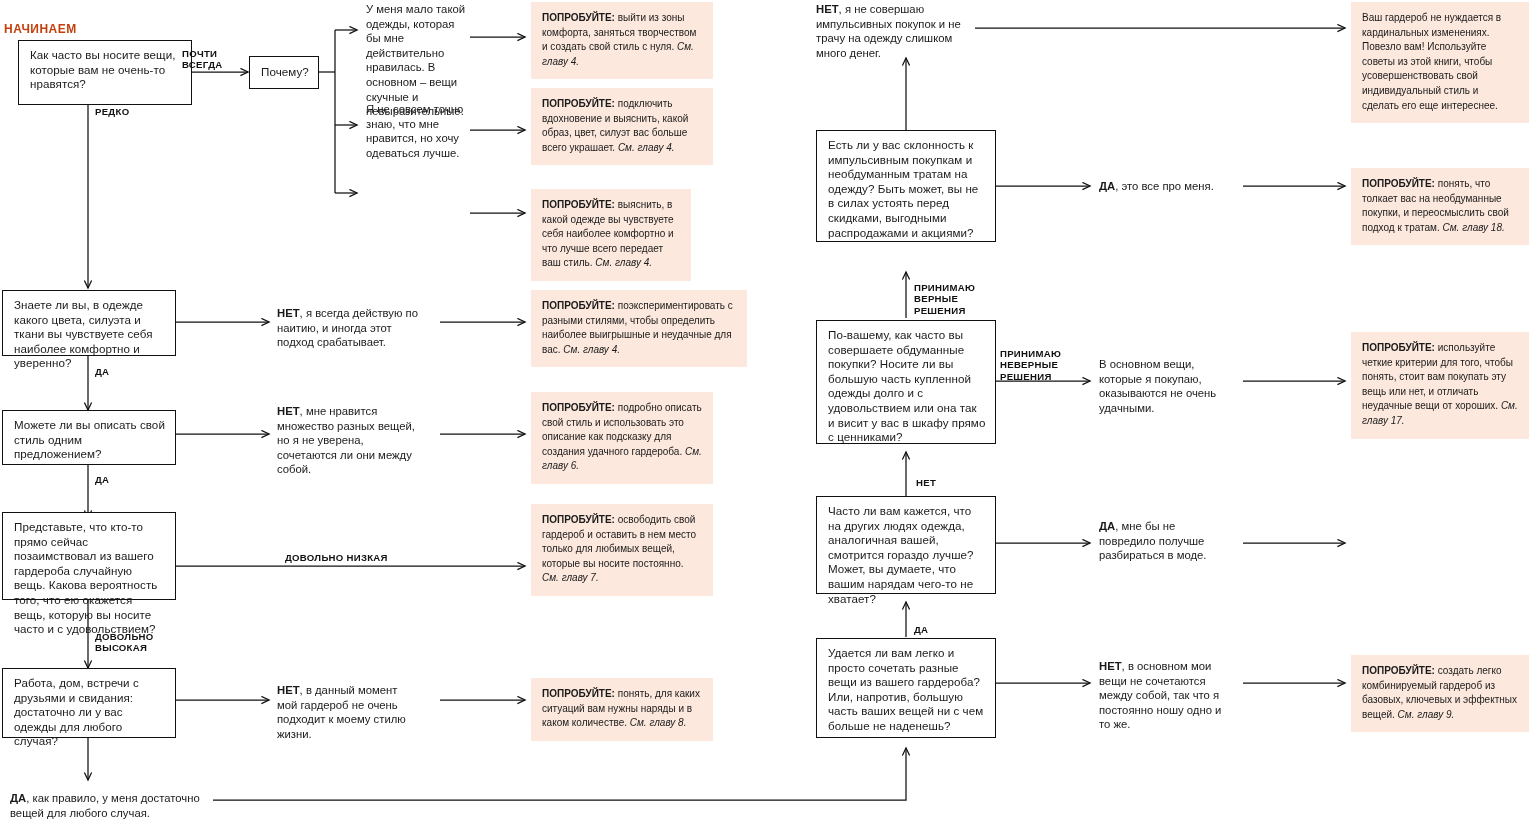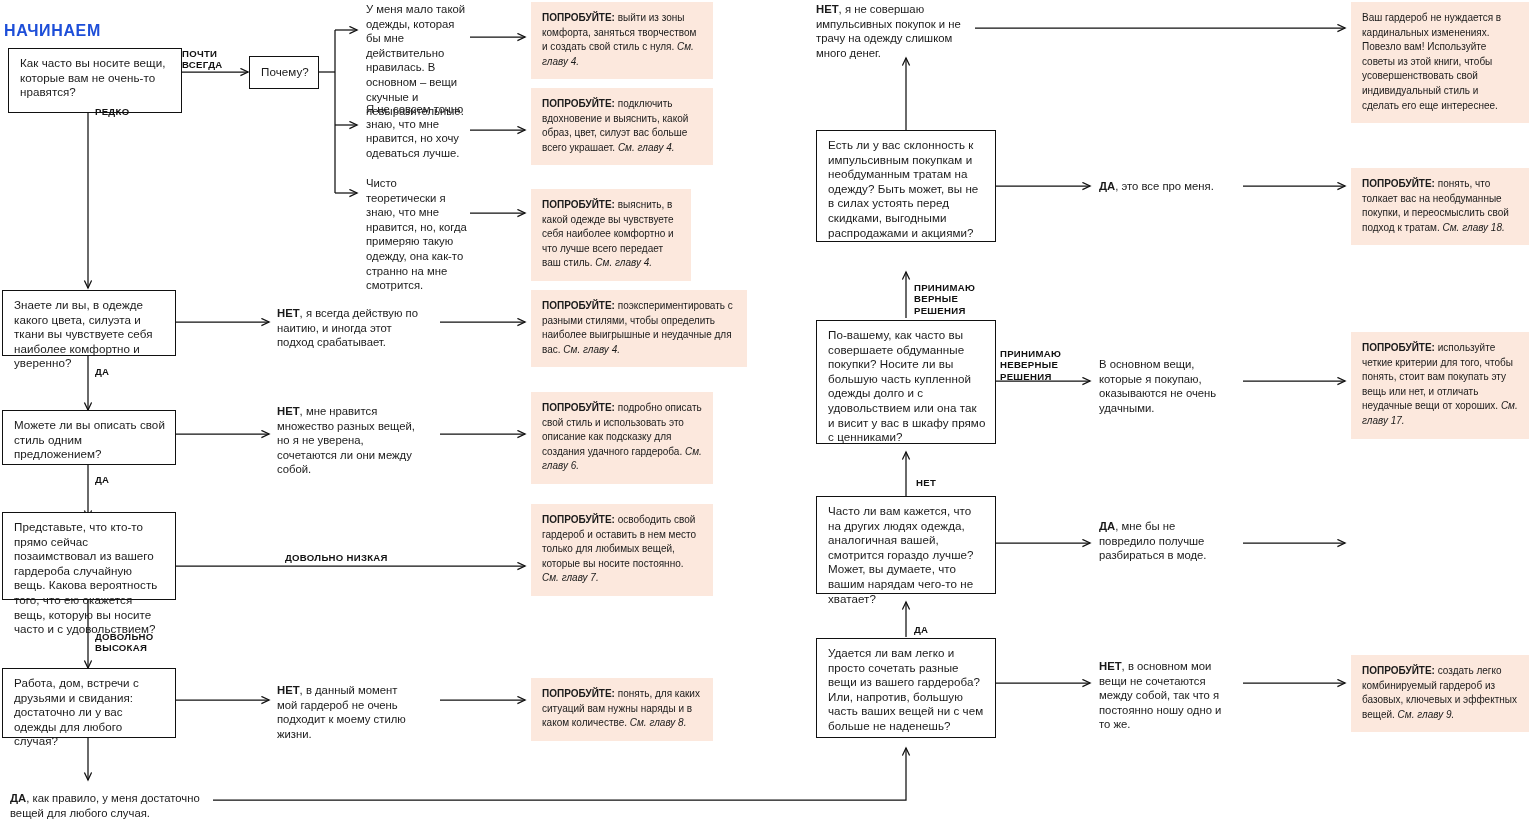--- a/index.html
+++ b/index.html
@@ -9,21 +9,21 @@
   .node{position:absolute;box-sizing:border-box;}
   .qbox{border:1.4px solid #111;background:#fff;padding:7px 9px 7px 11px;
         font-size:11.6px;line-height:14.6px;letter-spacing:.005em;}
   .ans{font-size:11.3px;line-height:14.6px;}
   .ans b{font-weight:bold;}
   .tip{background:#fce8dd;padding:9px 11px 10px 11px;font-size:10px;line-height:14.6px;}
   .tip b{font-weight:bold;}
   .tip i,.ans i{font-style:italic;}
   .edgelabel{position:absolute;font-size:9.6px;font-weight:bold;line-height:11.4px;
              letter-spacing:.03em;color:#111;}
-  .title{position:absolute;font-size:16px;font-weight:bold;letter-spacing:.04em;color:#1d4ed8;}
+  .title{position:absolute;font-size:12px;font-weight:bold;letter-spacing:.04em;color:#c2410c;}
 </style>
 </head>
 <body>
 
 <div id="page">
 
   <svg id="edges" viewBox="0 0 1533 821" xmlns="http://www.w3.org/2000/svg">
     <defs>
       <marker id="ar" markerWidth="11" markerHeight="11" refX="9.2" refY="4.2" orient="auto" markerUnits="userSpaceOnUse">
         <path d="M1.6,0.6 L9.3,4.2 L1.6,7.8" fill="none" stroke="#111" stroke-width="1.25" stroke-linecap="butt" stroke-linejoin="miter"></path>
@@ -81,27 +81,26 @@
       <path d="M1243,186 L1345,186" marker-end="url(#ar)"></path>
 
       <path d="M906,131 L906,58" marker-end="url(#ar)"></path>
 
       <path d="M975,28 L1345,28" marker-end="url(#ar)"></path>
     </g>
   </svg>
 
   <div class="title" style="left:4px;top:22px;">НАЧИНАЕМ</div>
 
-  <div class="node qbox" style="left:8px;top:40px;width:174px;height:65px;margin-top:8px;">Как часто вы носите вещи, которые вам не очень-то нравятся?</div>
+  <div class="node qbox" style="left:18px;top:40px;width:174px;height:65px;">Как часто вы носите вещи, которые вам не очень-то нравятся?</div>
 
   <div class="node qbox" style="left:249px;top:56px;width:70px;height:33px;padding-top:8px;">Почему?</div>
 
   <div class="node ans" style="left:366px;top:2px;width:100px;">У меня мало такой одежды, которая бы мне действительно нравилась. В основном – вещи скучные и невыразительные.</div>
   <div class="node ans" style="left:366px;top:102px;width:100px;">Я не совсем точно знаю, что мне нравится, но хочу одеваться лучше.</div>
-  <div class="node ans" style="left:366px;top:176px;width:104px;">Чисто теоретически я знаю, что мне нравится, но, когда примеряю такую одежду, она как-то странно на мне смотрится.</div>
 
   <div class="node tip" style="left:531px;top:2px;width:182px;">
     <b>ПОПРОБУЙТЕ:</b><span> выйти из зоны комфорта, заняться творчеством и создать свой стиль с нуля. </span><i>См. главу 4.</i>
   </div>
   <div class="node tip" style="left:531px;top:88px;width:182px;">
     <b>ПОПРОБУЙТЕ:</b><span> подключить вдохновение и выяснить, какой образ, цвет, силуэт вас больше всего украшает. </span><i>См. главу 4.</i>
   </div>
   <div class="node tip" style="left:531px;top:189px;width:160px;">
     <b>ПОПРОБУЙТЕ:</b><span> выяснить, в какой одежде вы чувствуете себя наиболее комфортно и что лучше всего передает ваш стиль. </span><i>См. главу 4.</i>
   </div>

